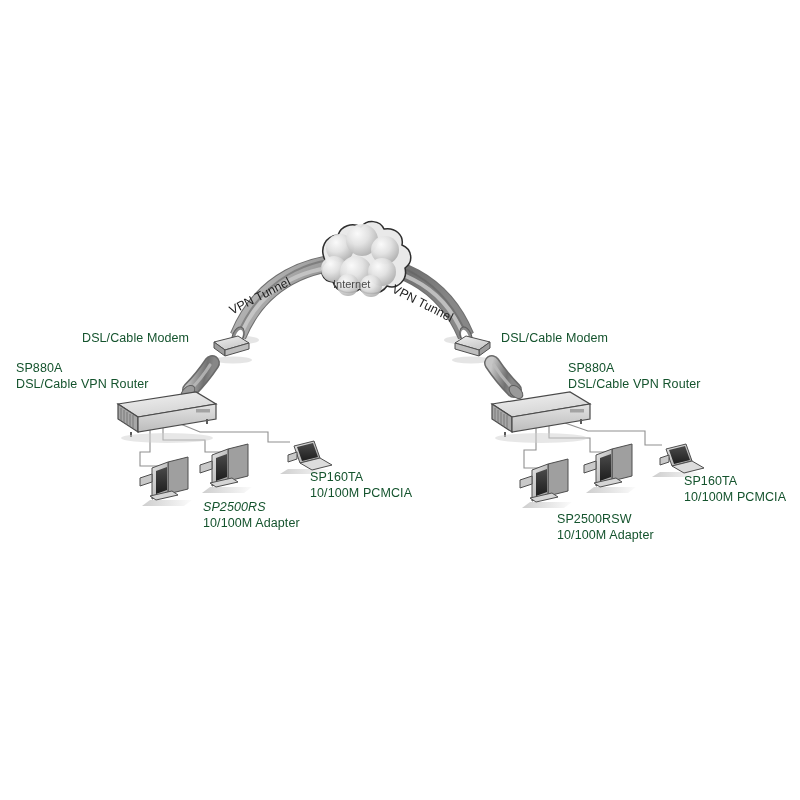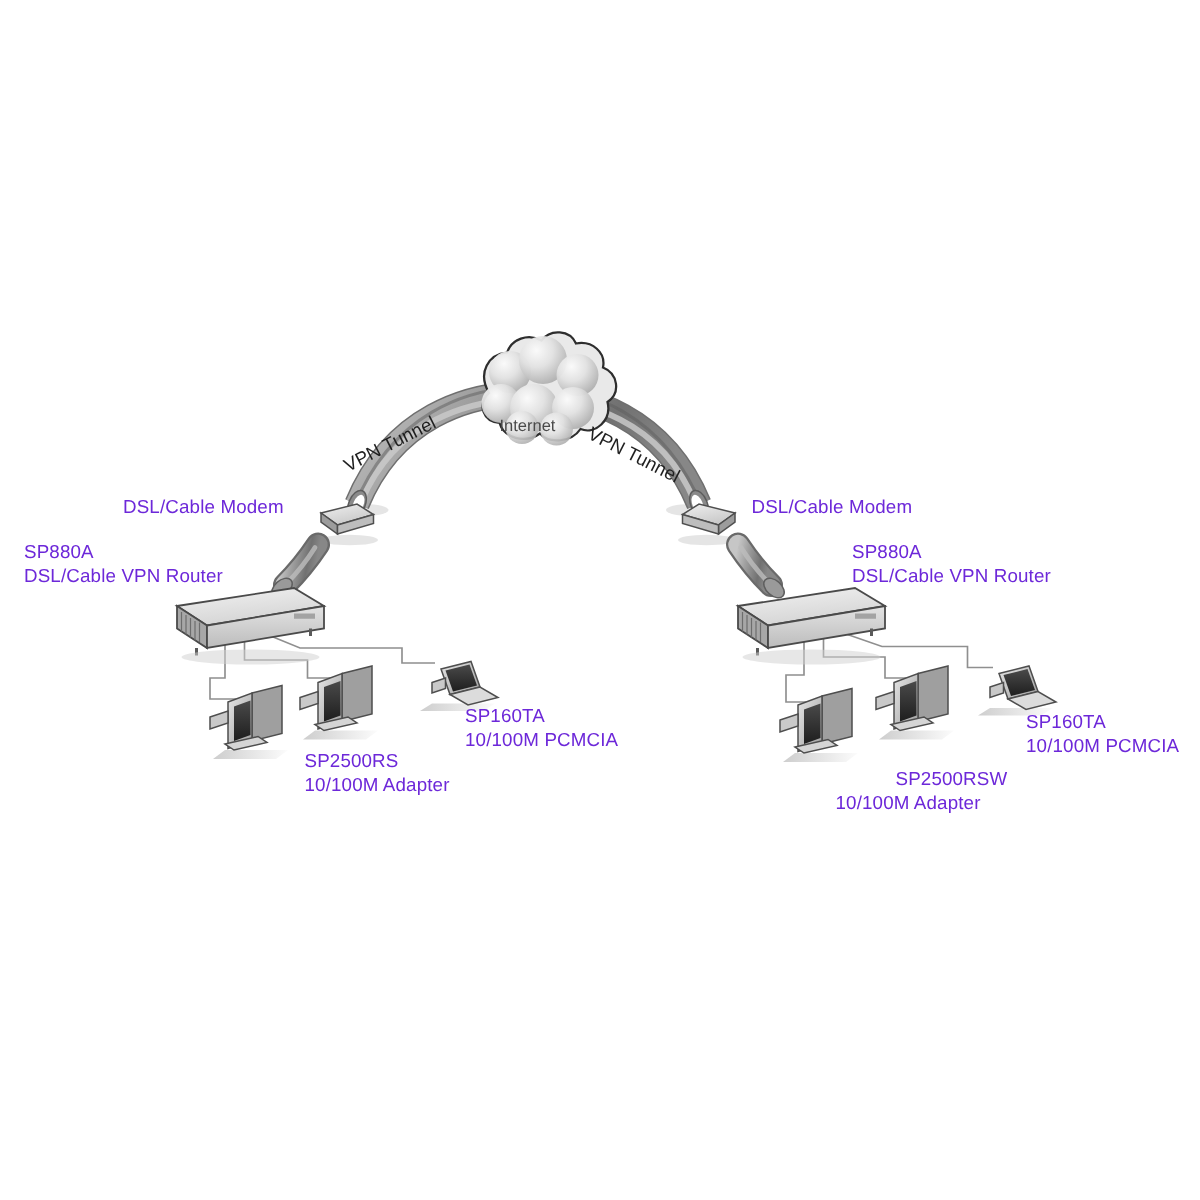--- a/index.html
+++ b/index.html
@@ -9,21 +9,21 @@
     font-family:"Liberation Sans","DejaVu Sans",sans-serif;
     color:#1b1b1b;
   }
   #stage{position:relative;width:800px;height:800px;background:#fff;}
   #diagram{position:absolute;left:0;top:0;width:800px;height:800px;}
   .lbl{
     position:absolute;
     font-family:"Liberation Sans","DejaVu Sans",sans-serif;
     font-size:12.5px;
     line-height:15px;
-    color:#6d28d9;
+    color:#14532d;
     white-space:pre;
     letter-spacing:.1px;
   }
   .lbl.two{line-height:15.5px;}
   .tunnel-lbl{
     position:absolute;
     font-size:12.5px;
     color:#1f1f1f;
     white-space:nowrap;
     transform-origin:left top;
@@ -269,29 +269,29 @@
 
   <div class="cloud-lbl" style="left:333px;top:278px;">Internet</div>
 
   <div class="tunnel-lbl" style="left:227px;top:305px;transform:rotate(-27deg);">VPN Tunnel</div>
   <div class="tunnel-lbl" style="left:396px;top:282px;transform:rotate(27deg);">VPN Tunnel</div>
 
   <div class="lbl" style="left:82px;top:331px;">DSL/Cable Modem</div>
   <div class="lbl two" style="left:16px;top:361px;">SP880A</div>
   <div class="lbl two" style="left:16px;top:377px;">DSL/Cable VPN Router</div>
 
-  <div class="lbl" style="left:203px;top:500px;">SP2500RS</div>
+  <div class="lbl" style="left:203px;top:500px;font-style:italic;">SP2500RS</div>
   <div class="lbl" style="left:203px;top:516px;">10/100M Adapter</div>
 
   <div class="lbl" style="left:310px;top:470px;">SP160TA</div>
   <div class="lbl" style="left:310px;top:486px;">10/100M PCMCIA</div>
 
   <div class="lbl" style="left:501px;top:331px;">DSL/Cable Modem</div>
   <div class="lbl two" style="left:568px;top:361px;">SP880A</div>
   <div class="lbl two" style="left:568px;top:377px;">DSL/Cable VPN Router</div>
 
-  <div class="lbl" style="left:557px;top:512px;margin-left:40px;">SP2500RSW</div>
+  <div class="lbl" style="left:557px;top:512px;">SP2500RSW</div>
   <div class="lbl" style="left:557px;top:528px;">10/100M Adapter</div>
 
   <div class="lbl" style="left:684px;top:474px;">SP160TA</div>
   <div class="lbl" style="left:684px;top:490px;">10/100M PCMCIA</div>
 
 </div>
 
 </body></html>

